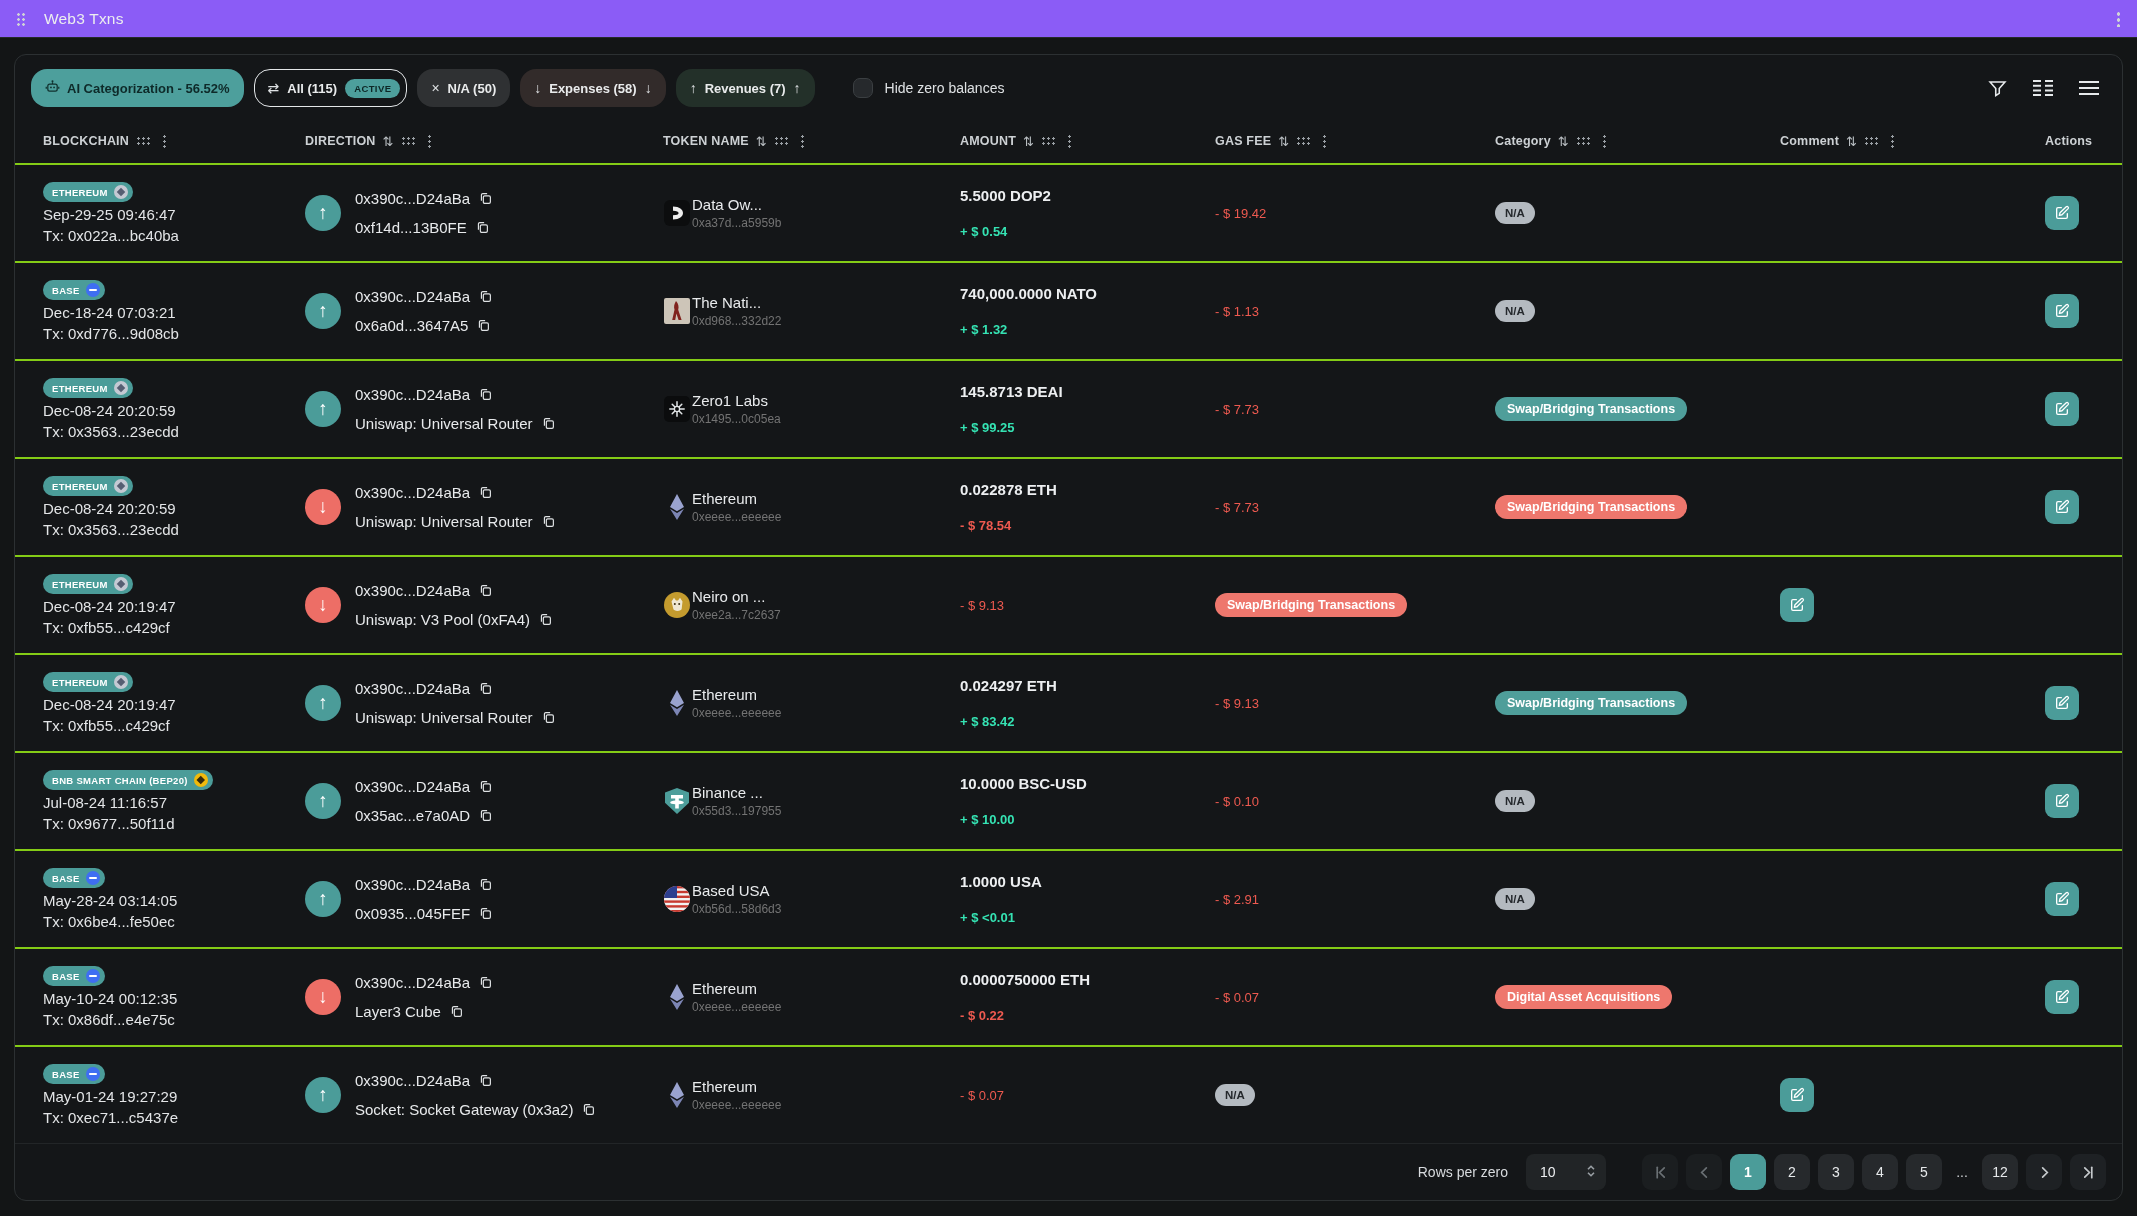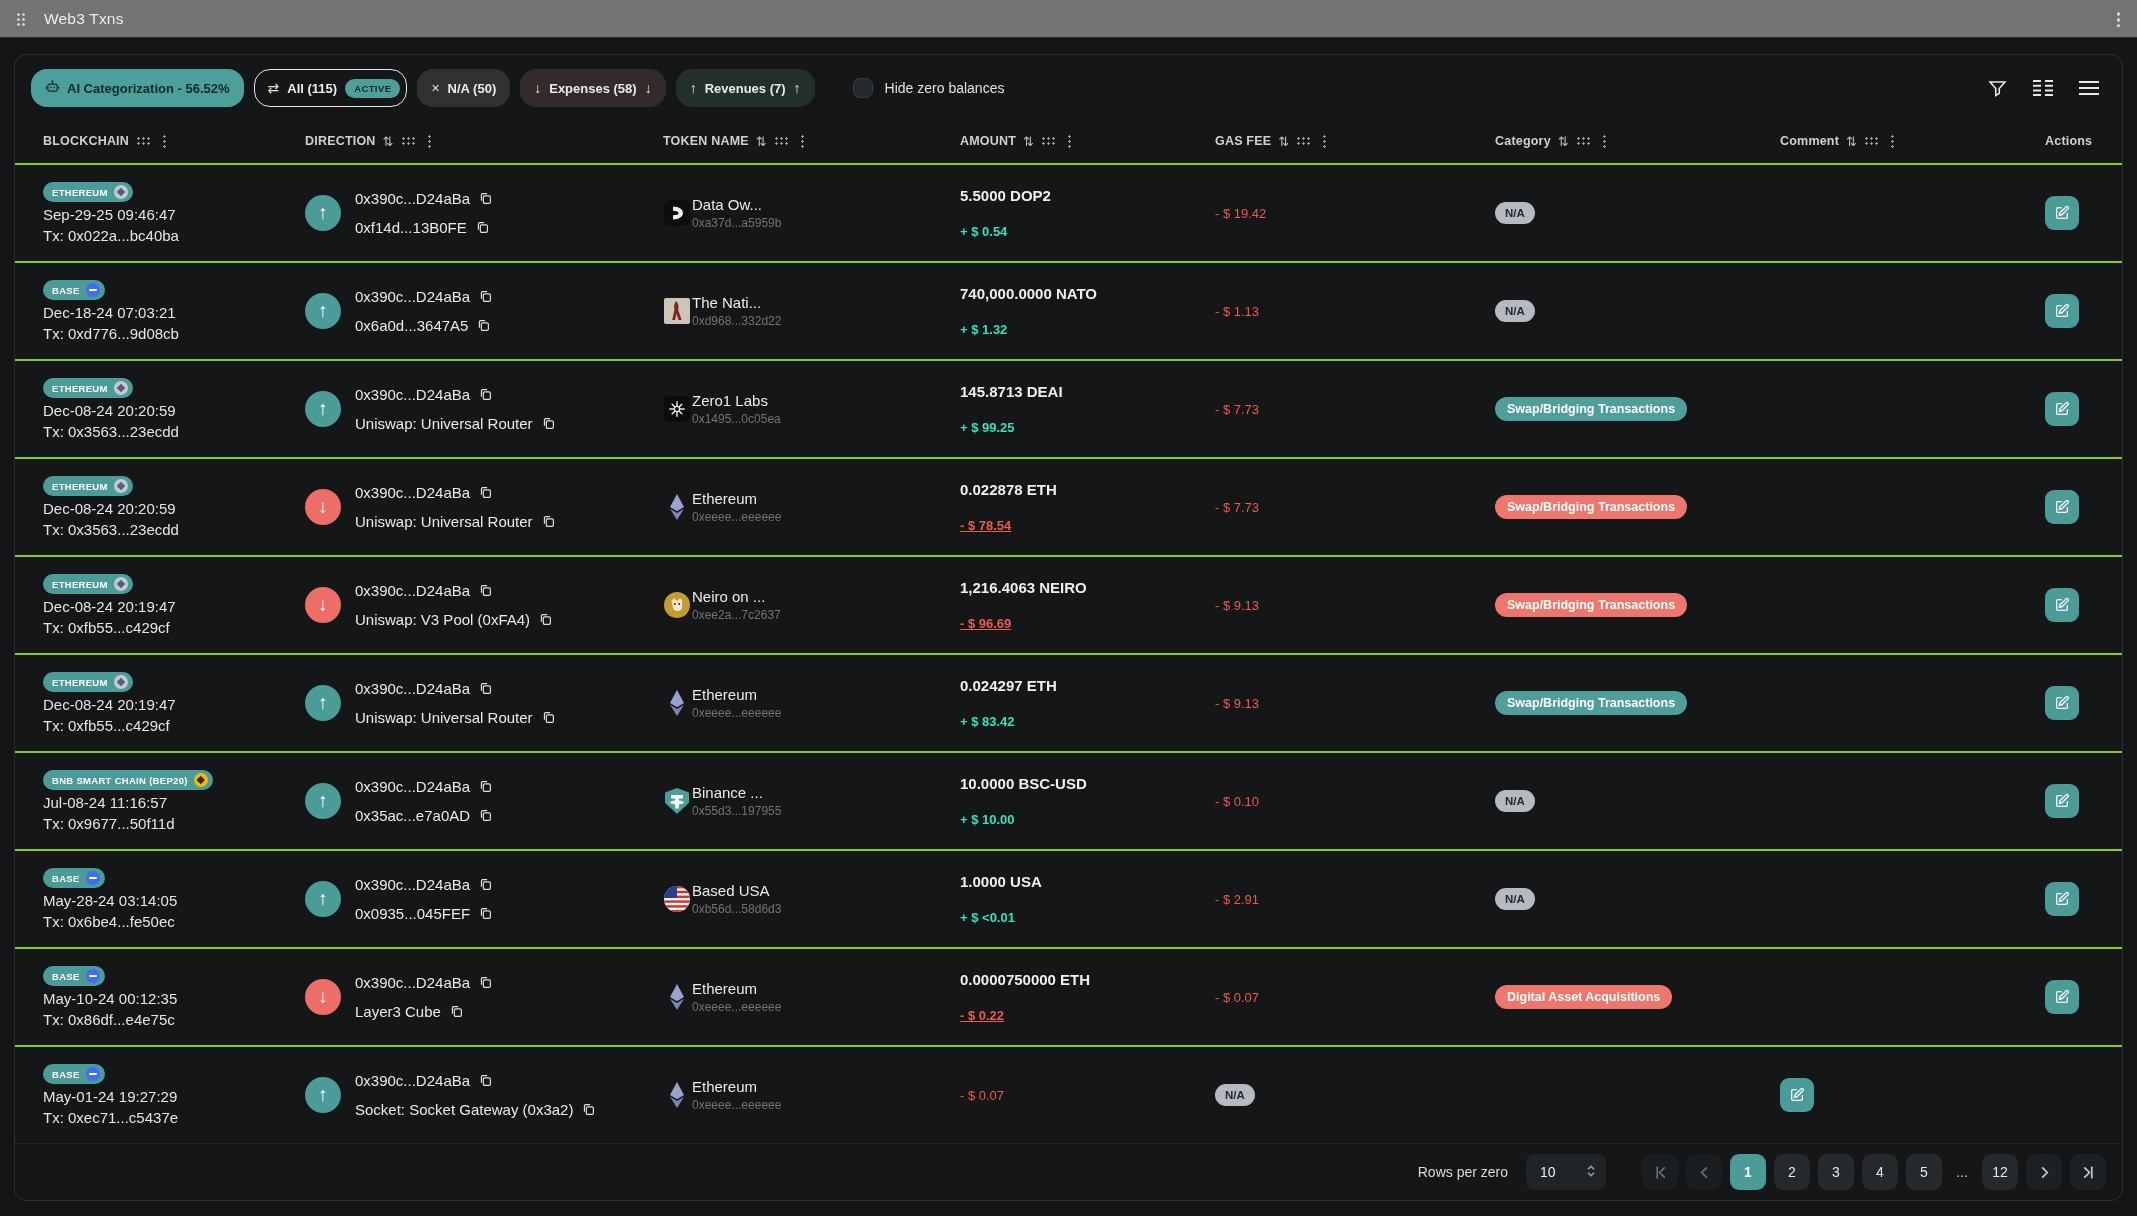--- a/index.html
+++ b/index.html
@@ -1,19 +1,19 @@
 <!DOCTYPE html>
 <html><head>
 <meta charset="utf-8">
 <style>
   * { margin:0; padding:0; box-sizing:border-box; }
   html,body { width:2137px; height:1216px; background:#131516; font-family:"Liberation Sans", sans-serif; overflow:hidden; color:#e7e9eb; }
 
   
-  .topbar { height:38px; display:flex; align-items:center; padding:0 16px; background:#737373; border-bottom:1px solid #26292b; }
+  .topbar { height:38px; display:flex; align-items:center; padding:0 16px; background:#8b5cf6; border-bottom:1px solid #26292b; }
   .grip { width:10px; height:14px; background-image:radial-gradient(circle,#cfd3d6 1.2px,transparent 1.5px); background-size:5px 5px; margin-right:18px; cursor:grab; }
   .apptitle { font-size:15.5px; color:#eceeef; letter-spacing:.2px; }
   .topbar .spacer { flex:1; }
   .kebab { width:5px; height:16px; background-image:radial-gradient(circle,#cfd3d6 1.6px,transparent 1.9px); background-size:5px 6px; cursor:pointer; }
 
   
   .card { margin:16px 14px 0; border:1px solid #2c3032; border-radius:12px; background:#141618; overflow:hidden; }
 
   
   .filterbar { display:flex; align-items:center; padding:14px 18px 12px 16px; gap:10px; }
@@ -64,21 +64,21 @@
   
   .tok-cell { display:flex; align-items:center; gap:1px; }
   .tok-ic { width:28px; display:flex; justify-content:center; flex:0 0 auto; }
   .tok-name { font-size:15px; color:#e9ebed; }
   .tok-sub { font-size:12px; color:#737373; margin-top:3px; }
 
   
   .amt-val { font-size:15px; font-weight:bold; color:#edeff1; }
   .amt-fiat { font-size:13px; font-weight:bold; margin-top:20px; }
   .pos { color:#35e3b3; }
-  .neg { color:#ee5a50;text-decoration:underline; }
+  .neg { color:#ee5a50; }
 
   
   .gas-val { font-size:13px; font-weight:normal; color:#ee5a50; }
 
   
   .catpill { display:inline-flex; align-items:center; padding:5px 12px; border-radius:12px; font-size:12.5px; font-weight:bold; white-space:nowrap; }
   .cat-na { background:#b4bac0; color:#24282c; padding:5px 10px; font-size:11.5px; }
   .cat-teal { background:#4f9e9a; color:#fff; }
   .cat-red { background:#ee776d; color:#fff; }
 
@@ -519,24 +519,20 @@
               <circle cx="13" cy="13" r="13" fill="#c49b2e"></circle>
               <path d="M7.5 9.5 10 5.8l2 2.7h2l2-2.7 2.5 3.7-.8 7.3c-.3 2.8-8.1 2.8-8.4 0Z" fill="#efe7d2"></path>
               <circle cx="10.8" cy="12" r="1" fill="#3c2f10"></circle>
               <circle cx="15.2" cy="12" r="1" fill="#3c2f10"></circle>
             </svg>
           </span>
       <span>
         <div class="tok-name">Neiro on ...</div>
         <div class="tok-sub">0xee2a...7c2637</div>
       </span>
-    </div>
-    <div>
-      <div class="amt-val">1,216.4063 NEIRO</div>
-      <div class="amt-fiat neg">- $ 96.69</div>
     </div>
     <div>
       <span class="gas-val">- $ 9.13</span>
     </div>
     <div>
       <span class="catpill cat-red">Swap/Bridging Transactions</span>
     </div>
     <div></div>
     <div>
       <button class="editbtn">

